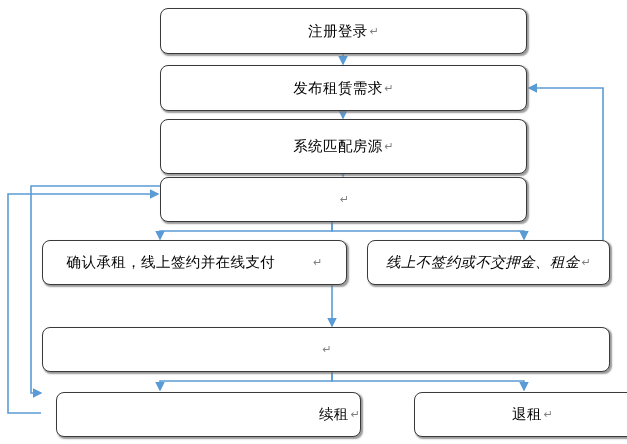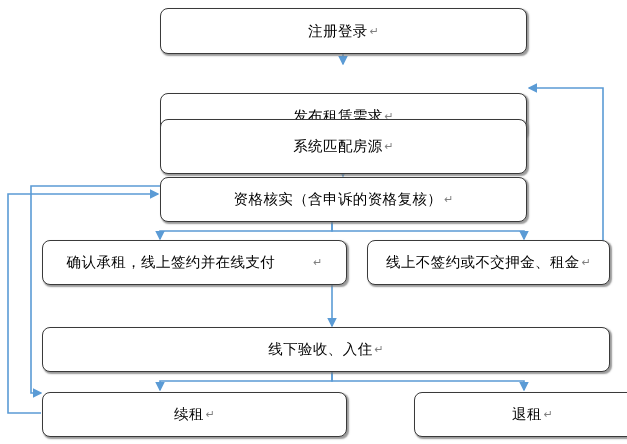--- a/index.html
+++ b/index.html
@@ -89,51 +89,49 @@
 
       <path d="M 603 241 L 603 88 L 529 88"></path>
     </g>
   </svg>
 
   <div class="node" style="left:160px; top:8px; width:367px; height:46px;">
     <span class="node-label">注册登录</span>
       <span class="pilcrow">↵</span>
   </div>
 
-  <div class="node" style="left:160px; top:65px; width:367px; height:46px;margin-top:28px;">
+  <div class="node" style="left:160px; top:65px; width:367px; height:46px;">
     <span class="node-label">发布租赁需求</span>
       <span class="pilcrow">↵</span>
   </div>
 
   <div class="node" style="left:160px; top:119px; width:367px; height:55px;">
     <span class="node-label">系统匹配房源</span>
       <span class="pilcrow">↵</span>
   </div>
 
   <div class="node" style="left:160px; top:177px; width:367px; height:45px;">
-    <span class="node-label">资格核实（含申诉的资格复核）</span>
       <span class="pilcrow">↵</span>
   </div>
 
   <div class="node" style="left:42px; top:240px; width:305px; height:45px;gap:36px;">
     <span class="node-label">确认承租，线上签约并在线支付</span>
       <span class="pilcrow">↵</span>
   </div>
 
-  <div class="node" style="left:367px; top:240px; width:243px; height:45px;">
+  <div class="node" style="left:367px; top:240px; width:243px; height:45px;font-style:italic;">
     <span class="node-label">线上不签约或不交押金、租金</span>
       <span class="pilcrow">↵</span>
   </div>
 
   <div class="node" style="left:42px; top:327px; width:568px; height:45px;">
-    <span class="node-label">线下验收、入住</span>
       <span class="pilcrow">↵</span>
   </div>
 
-  <div class="node" style="left:42px; top:392px; width:305px; height:45px;">
+  <div class="node" style="left:56px; top:392px; width:305px; height:45px;justify-content:flex-end;">
     <span class="node-label">续租</span>
       <span class="pilcrow">↵</span>
   </div>
 
   <div class="node" style="left:373px; top:392px; width:237px; height:45px;margin-left:41px;">
     <span class="node-label">退租</span>
       <span class="pilcrow">↵</span>
   </div>
 
 </div>

